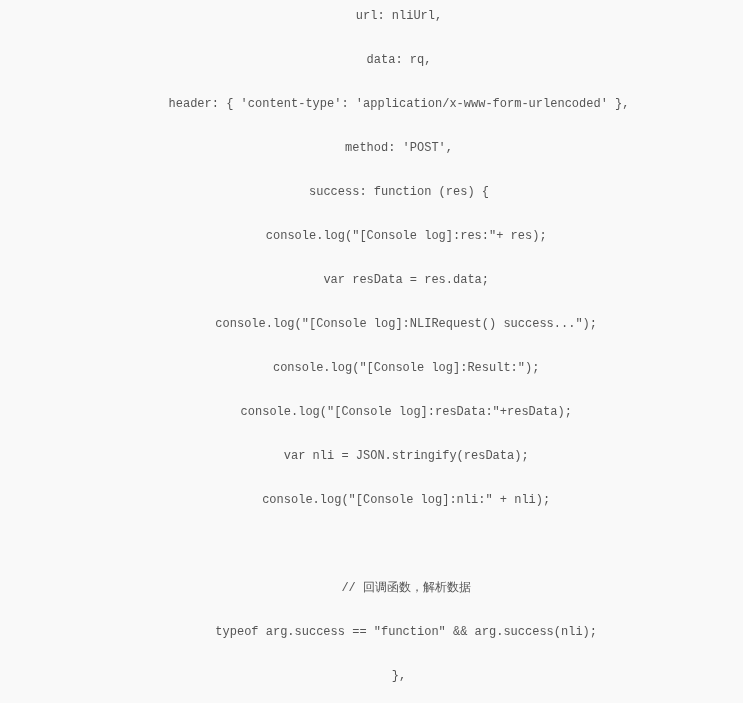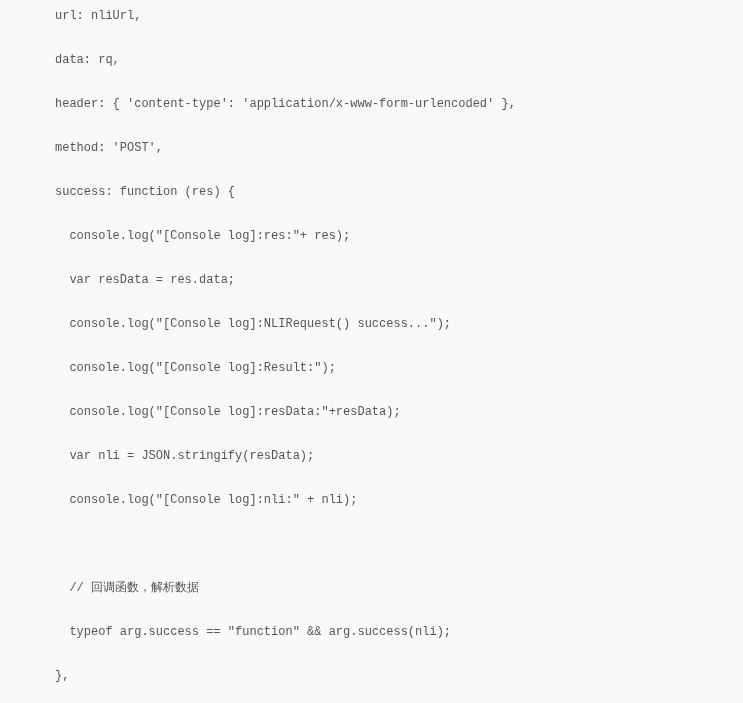--- a/index.html
+++ b/index.html
@@ -16,18 +16,19 @@
     margin: 0;
     padding: 5px 0 0 55px;
     font-family: Consolas, "Courier New", monospace;
     font-size: 12px;
     line-height: 22px;
     color: #555555;
     white-space: pre;
   }
   .line {
     display: block;
+    text-align: center;
   }
 </style>
 </head>
 <body>
 
 <pre class="code" id="code-block"><span class="line">url: nliUrl,</span><span class="line">&nbsp;</span><span class="line">data: rq,</span><span class="line">&nbsp;</span><span class="line">header: { 'content-type': 'application/x-www-form-urlencoded' },</span><span class="line">&nbsp;</span><span class="line">method: 'POST',</span><span class="line">&nbsp;</span><span class="line">success: function (res) {</span><span class="line">&nbsp;</span><span class="line">  console.log("[Console log]:res:"+ res);</span><span class="line">&nbsp;</span><span class="line">  var resData = res.data;</span><span class="line">&nbsp;</span><span class="line">  console.log("[Console log]:NLIRequest() success...");</span><span class="line">&nbsp;</span><span class="line">  console.log("[Console log]:Result:");</span><span class="line">&nbsp;</span><span class="line">  console.log("[Console log]:resData:"+resData);</span><span class="line">&nbsp;</span><span class="line">  var nli = JSON.stringify(resData);</span><span class="line">&nbsp;</span><span class="line">  console.log("[Console log]:nli:" + nli);</span><span class="line">&nbsp;</span><span class="line">&nbsp;</span><span class="line">&nbsp;</span><span class="line">  // 回调函数，解析数据</span><span class="line">&nbsp;</span><span class="line">  typeof arg.success == "function" &amp;&amp; arg.success(nli);</span><span class="line">&nbsp;</span><span class="line">},</span><span class="line">&nbsp;</span></pre>
 
 </body></html>

